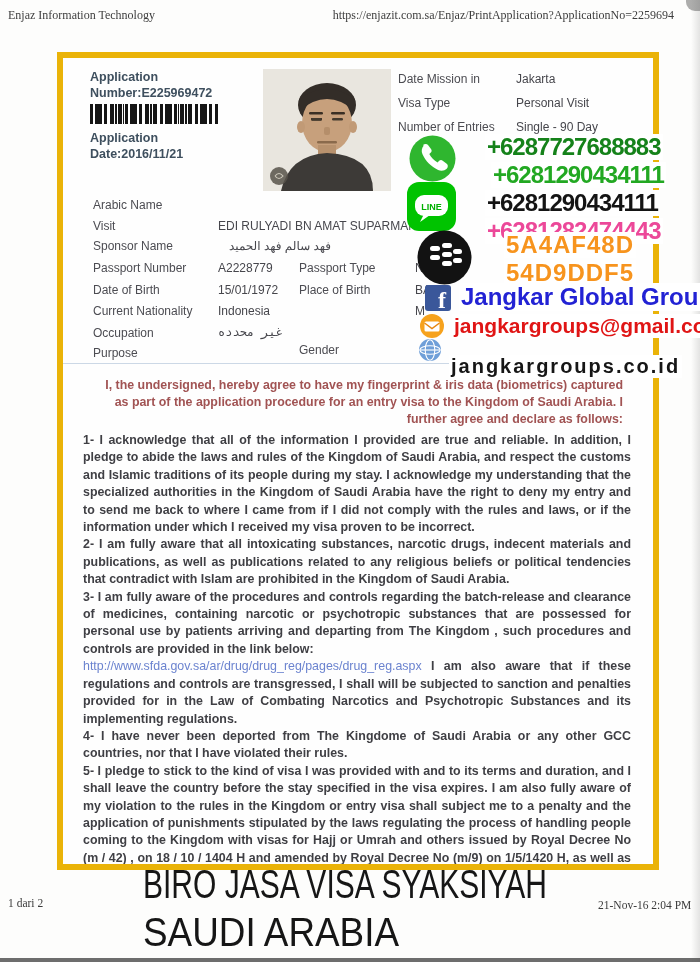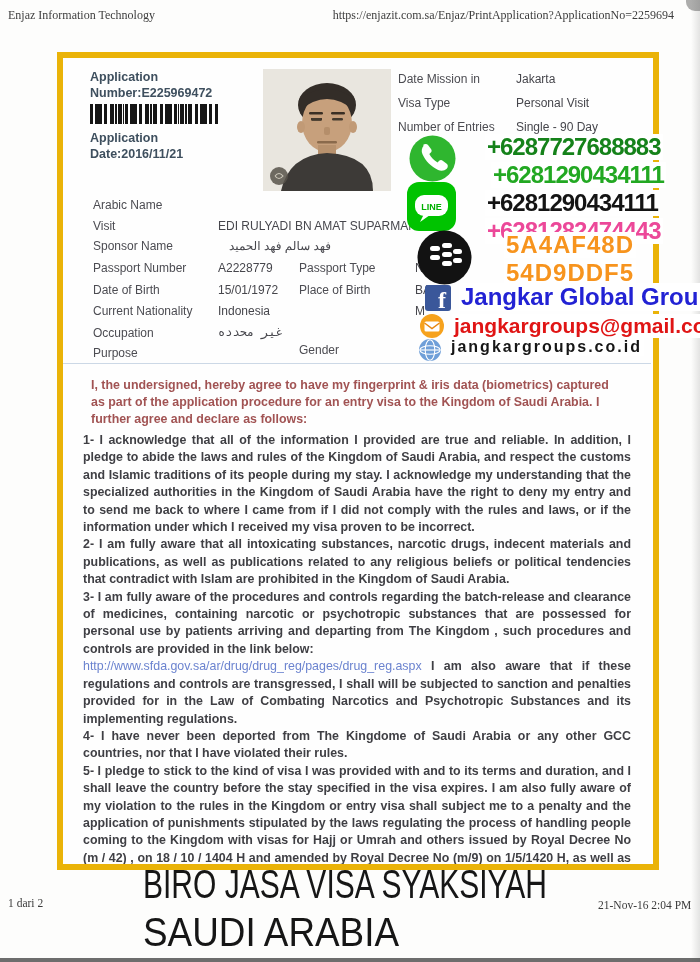--- a/index.html
+++ b/index.html
@@ -21,21 +21,21 @@
        repeating-linear-gradient(90deg,#151515 0 2px,rgba(0,0,0,0) 2px 5px),
        repeating-linear-gradient(90deg,#151515 0 3px,rgba(0,0,0,0) 3px 7px),
        repeating-linear-gradient(90deg,#151515 0 1px,rgba(0,0,0,0) 1px 11px);}
 
   .lbl{font-size:12px;color:#4c4c52;line-height:14px;white-space:nowrap;}
   .val{font-size:12px;color:#46464c;line-height:14px;white-space:nowrap;text-align:right;}
 
   
   .decl{position:absolute;left:0;top:305px;width:588px;height:500px;
         border-top:1px solid #ccd8e6;overflow:hidden;background:#fefefe;}
-  .decl-intro{margin:13px 28px 4px 28px;text-align:left;font-size:12.4px;font-weight:bold;
+  .decl-intro{margin:13px 28px 4px 28px;text-align:right;font-size:12.4px;font-weight:bold;
         line-height:17px;color:#a15353;}
   .decl-body{margin:2px 20px 0 20px;text-align:justify;font-size:12.4px;font-weight:bold;
         line-height:17.4px;color:#3f3f44;}
   .decl-body .para{margin:0;}
   .sfda-link{color:#6b83cf;font-weight:normal;text-decoration:none;word-break:break-all;}
 
   
   .stickers{position:absolute;left:403px;top:133px;width:297px;height:227px;z-index:5;}
   .num{position:absolute;left:82px;font-size:24px;font-weight:bold;letter-spacing:-1px;
        line-height:26px;background:#fff;padding:0 2px;white-space:nowrap;}
@@ -190,21 +190,21 @@
       <path d="M4.5 9 l7.5 5.5 7.5 -5.5" stroke="#e8870f" stroke-width="1.5" fill="none"></path>
     </svg>
     <span class="brandtxt" style="left:49px;top:181px;font-size:21px;color:#e01515;">jangkargroups@gmail.com</span>
 
     <svg class="abs" style="left:16px;top:206px;" width="22" height="22">
       <circle cx="11" cy="11" r="11" fill="#6f9fd8"></circle>
       <ellipse cx="11" cy="11" rx="4.8" ry="10.2" fill="none" stroke="#fff" stroke-width="1.1"></ellipse>
       <ellipse cx="11" cy="11" rx="10.2" ry="4.2" fill="none" stroke="#fff" stroke-width="1.1"></ellipse>
       <line x1="0.8" y1="11" x2="21.2" y2="11" stroke="#fff" stroke-width="1.1"></line>
     </svg>
-    <span class="brandtxt" style="left:46px;top:205px;font-size:16px;color:#161616;letter-spacing:2px;">jangkargroups.co.id</span>
+    <span class="brandtxt" style="left:46px;top:222px;font-size:20px;color:#161616;letter-spacing:2px;">jangkargroups.co.id</span>
   </div>
 
   <svg class="abs stamp-svg" style="left:140px;top:860px;" width="480" height="100">
     <text x="3" y="38" font-size="40" fill="#161616" textLength="404" lengthAdjust="spacingAndGlyphs">BIRO JASA VISA SYAKSIYAH</text>
     <text x="3" y="86" font-size="40" fill="#161616" textLength="256" lengthAdjust="spacingAndGlyphs">SAUDI ARABIA</text>
   </svg>
 
   <span class="abs footer-small" style="left:8px;top:897px;">1 dari 2</span>
   <span class="abs footer-small" style="left:598px;top:899px;width:112px;">21-Nov-16 2:04 PM</span>
 

